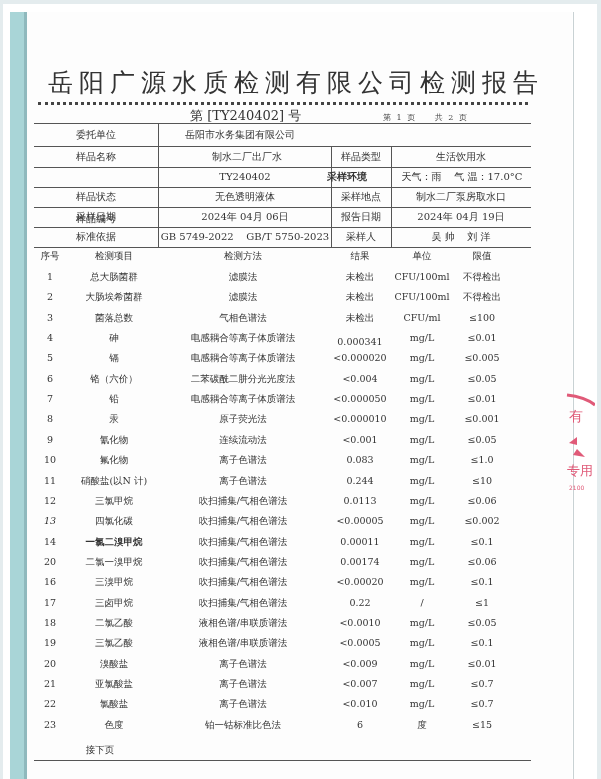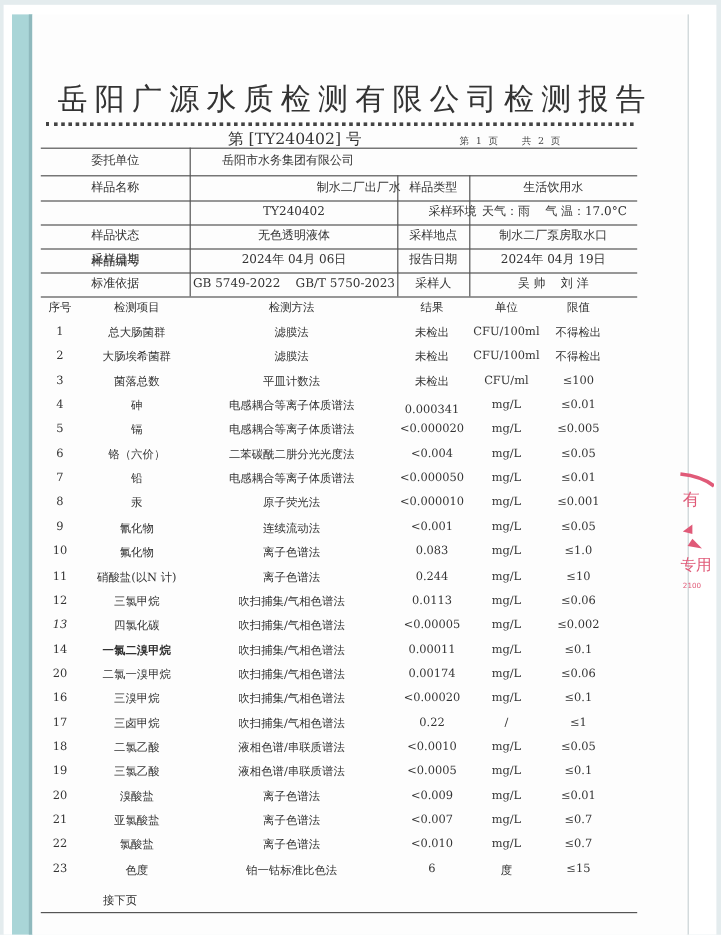--- a/index.html
+++ b/index.html
@@ -129,27 +129,27 @@
 <div class="hline" style="left:34px; top:227px; width:497px;"></div>
 <div class="hline" style="left:34px; top:247px; width:497px;"></div>
 <div class="vline" style="left:158px; top:123px; height:124px;"></div>
 <div class="vline" style="left:331px; top:146px; height:101px;"></div>
 <div class="vline" style="left:391px; top:146px; height:101px;"></div>
 
 <div class="cell hdr-label" style="top:129px;">委托单位</div>
 <div class="cell" style="left:185px; top:129px; text-align:left;">岳阳市水务集团有限公司</div>
 
 <div class="cell hdr-label" style="top:151px;">样品名称</div>
-<div class="cell" style="left:160px; width:174px; top:151px;text-align:right;">制水二厂出厂水</div>
+<div class="cell" style="left:160px; width:174px; top:151px;">制水二厂出厂水</div>
 <div class="cell" style="left:332px; width:58px; top:151px;">样品类型</div>
 <div class="cell" style="left:392px; width:138px; top:151px;">生活饮用水</div>
 
 <div class="cell hdr-label" style="top:171px;margin-top:42px;">样品编号</div>
 <div class="cell" style="left:160px; width:170px; top:171px;">TY240402</div>
-<div class="cell" style="left:348px; width:58px; top:171px;">采样环境</div>
+<div class="cell" style="left:318px; width:58px; top:171px;font-weight:bold;">采样环境</div>
 <div class="cell" style="left:392px; width:140px; top:171px; white-space:pre;">天气：雨    气 温：17.0°C</div>
 
 <div class="cell hdr-label" style="top:191px;">样品状态</div>
 <div class="cell" style="left:160px; width:170px; top:191px;">无色透明液体</div>
 <div class="cell" style="left:332px; width:58px; top:191px;">采样地点</div>
 <div class="cell" style="left:392px; width:138px; top:191px;">制水二厂泵房取水口</div>
 
 <div class="cell hdr-label" style="top:211px;">采样日期</div>
 <div class="cell" style="left:160px; width:170px; top:211px;">2024年 04月 06日</div>
 <div class="cell" style="left:332px; width:58px; top:211px;">报告日期</div>
@@ -182,21 +182,21 @@
       <div class="row-text c-no" style="top: 291.35px;">2</div>
       <div class="row-text c-item" style="top: 291.35px;">大肠埃希菌群</div>
       <div class="row-text c-meth" style="top: 291.35px;">滤膜法</div>
       <div class="row-text c-res" style="top: 291.35px;">未检出</div>
       <div class="row-text c-unit" style="top: 291.35px;">CFU/100ml</div>
       <div class="row-text c-lim" style="top: 291.35px;">不得检出</div>
     </div>
     <div>
       <div class="row-text c-no" style="top: 311.7px;">3</div>
       <div class="row-text c-item" style="top: 311.7px;">菌落总数</div>
-      <div class="row-text c-meth" style="top: 311.7px;">平皿计数法</div>
+      <div class="row-text c-meth" style="top: 311.7px;">气相色谱法</div>
       <div class="row-text c-res" style="top: 311.7px;">未检出</div>
       <div class="row-text c-unit" style="top: 311.7px;">CFU/ml</div>
       <div class="row-text c-lim" style="top: 311.7px;">≤100</div>
     </div>
     <div>
       <div class="row-text c-no" style="top: 332.05px;">4</div>
       <div class="row-text c-item" style="top: 332.05px;">砷</div>
       <div class="row-text c-meth" style="top: 332.05px;">电感耦合等离子体质谱法</div>
       <div class="row-text c-res" style="top: 336px;">0.000341</div>
       <div class="row-text c-unit" style="top: 332.05px;">mg/L</div>

